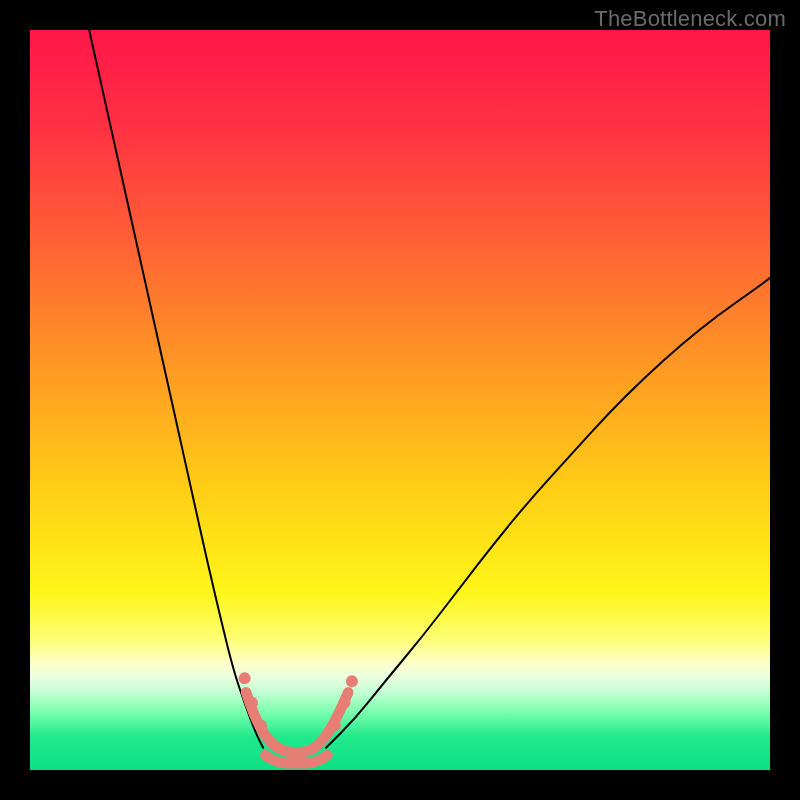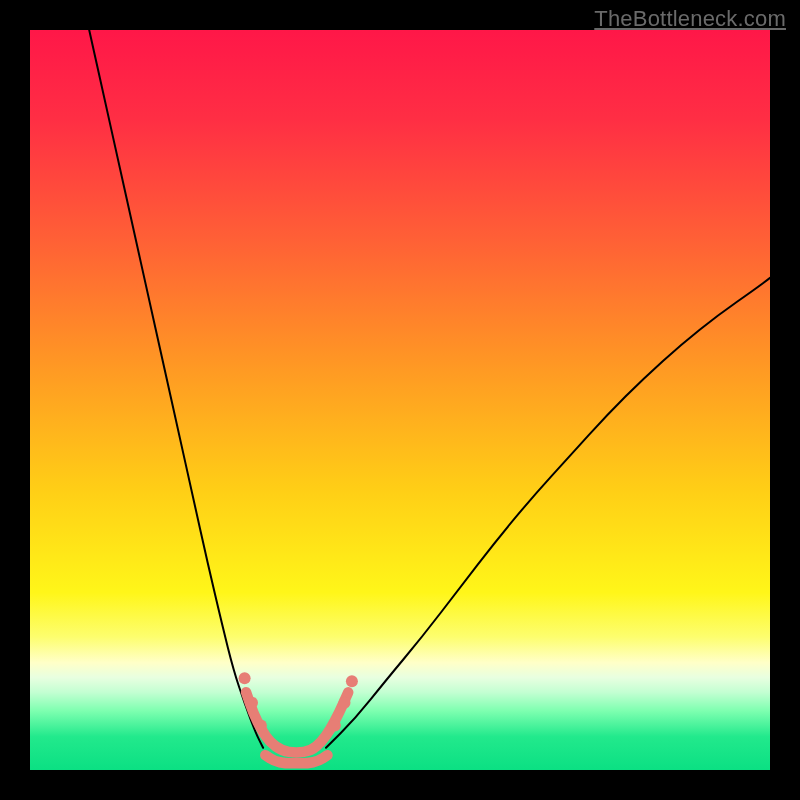--- a/index.html
+++ b/index.html
@@ -32,21 +32,20 @@
     inset: 0;
   }
   .watermark {
     position: absolute;
     top: 6px;
     right: 14px;
     color: #6a6a6a;
     font-size: 22px;
     letter-spacing: 0.2px;
     user-select: none;
-    text-decoration: underline;
   }
   svg.curves {
     position: absolute;
     inset: 0;
   }
 </style>
 </head>
 <body>
 
 <div class="frame">

